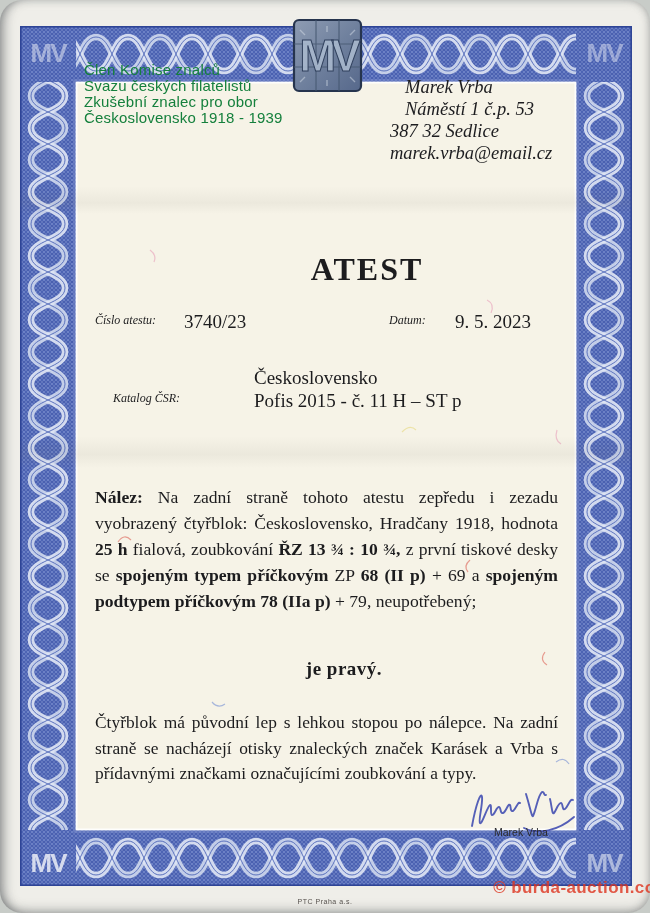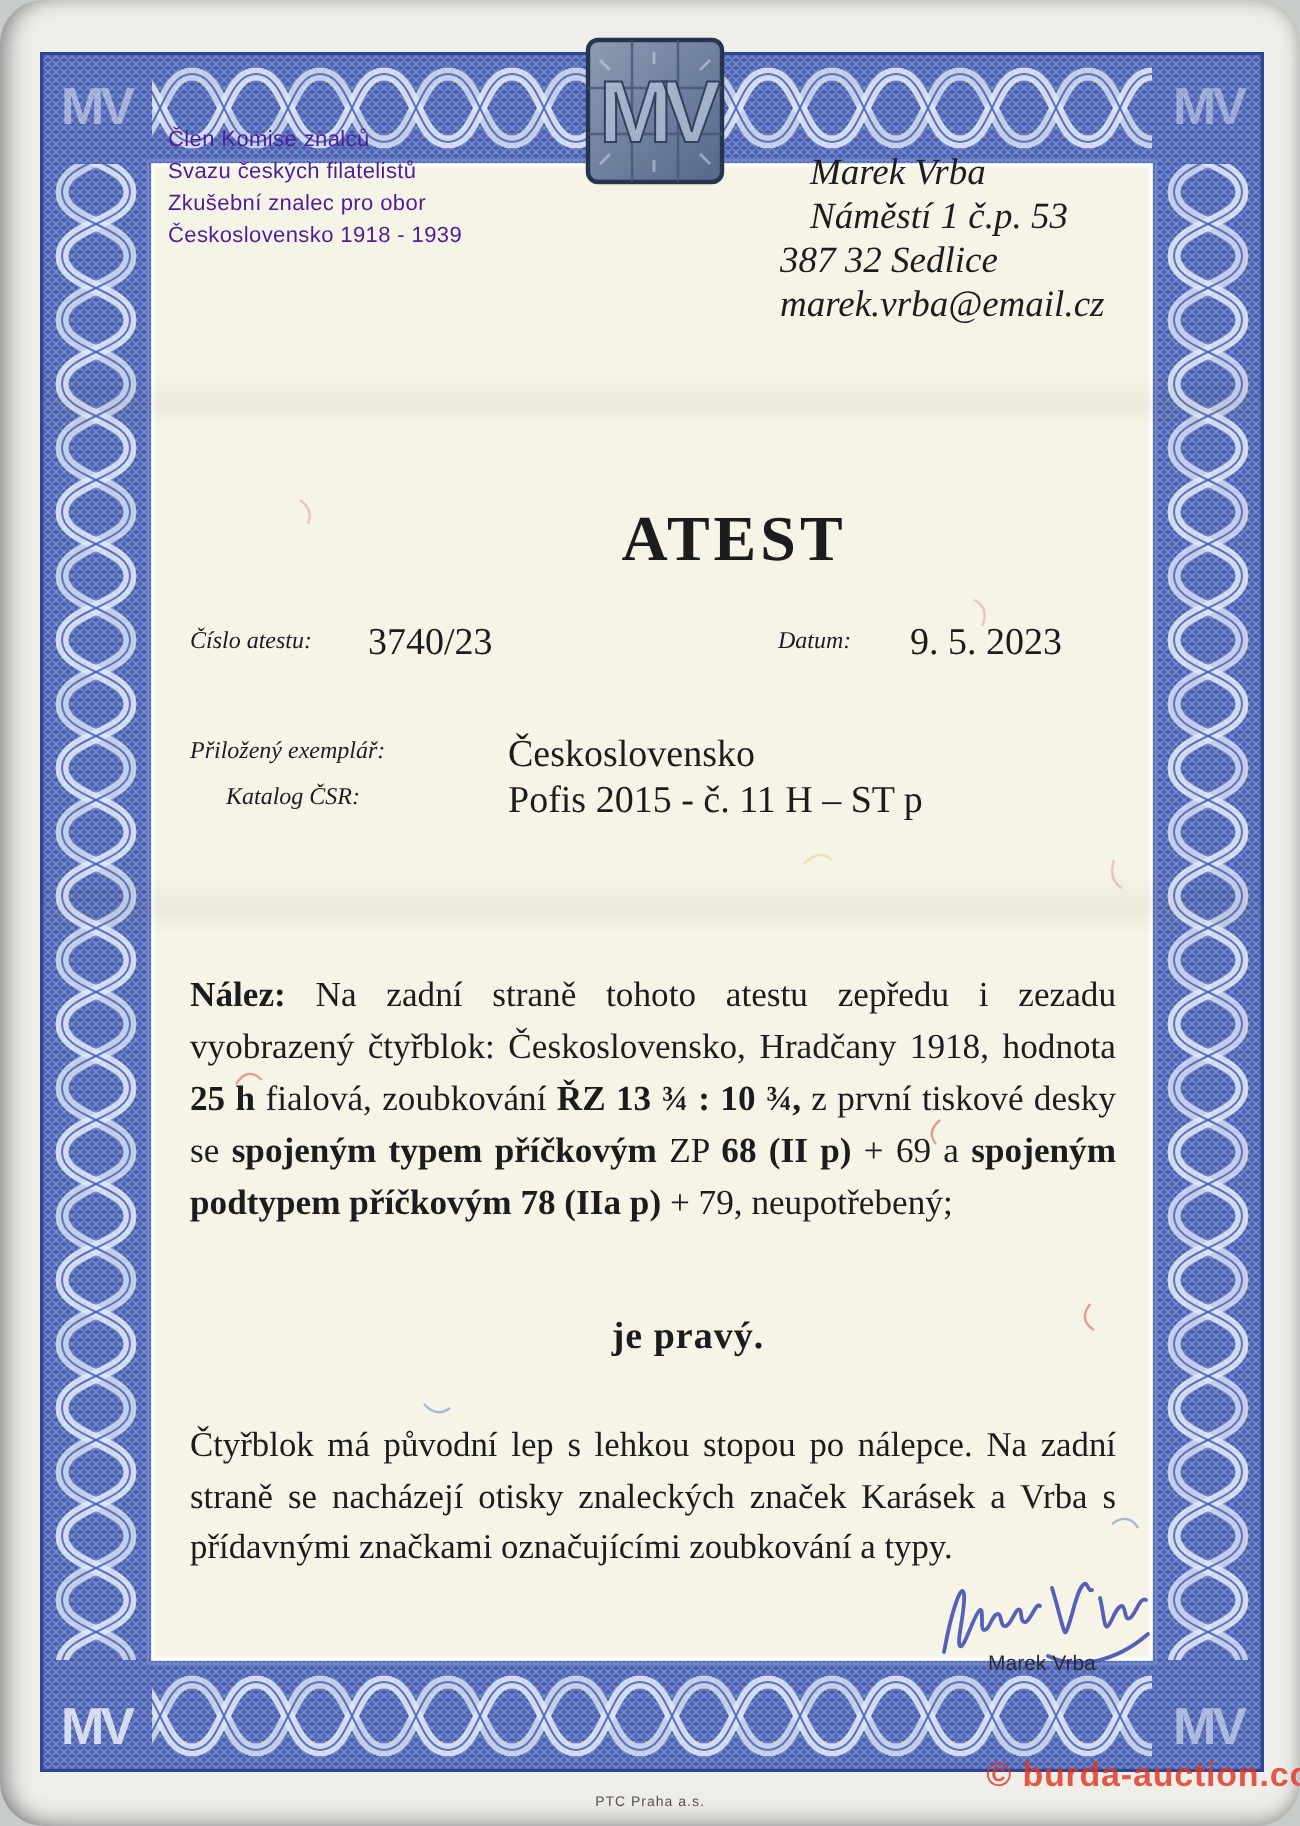--- a/index.html
+++ b/index.html
@@ -8,22 +8,22 @@
     background:#efeee9;
     font-family:"Liberation Serif",serif;color:#1c1c1e;
     box-shadow:inset 10px 0 12px -7px rgba(55,60,65,.55),
                inset -7px 0 9px -6px rgba(110,115,115,.45),
                inset 0 -9px 11px -7px rgba(95,100,100,.5),
                inset 0 7px 9px -6px rgba(140,145,145,.4);
     border-radius:22px;
   }
   .art{position:absolute;inset:0;z-index:0;}
   .layer{position:absolute;z-index:2;margin:0;}
-  .credentials{left:84px;top:62px;color:#4c1d95;font-family:"Liberation Sans",sans-serif;
-    font-size:11px;line-height:16px;font-weight:500;letter-spacing:.2px;}
+  .credentials{left:84px;top:62px;color:#15803d;font-family:"Liberation Sans",sans-serif;
+    font-size:15px;line-height:16px;font-weight:500;letter-spacing:.2px;}
   .address{left:390px;top:76px;font-style:italic;font-size:18.5px;line-height:22px;color:#1d1d20;}
   .address .ind{margin-left:15px;}
   .doc-title{left:76px;width:582px;top:251px;text-align:center;font-weight:bold;
     font-size:32px;letter-spacing:2px;}
   .lab{font-style:italic;font-size:12px;}
   .val{font-size:19px;}
   .finding{left:95px;top:484px;width:463px;text-align:justify;font-size:17.6px;line-height:26px;}
   .verdict{left:76px;width:536px;top:658px;text-align:center;font-weight:bold;
     font-size:19px;letter-spacing:.5px;}
   .note{left:95px;top:710px;width:463px;text-align:justify;font-size:17.4px;line-height:25.5px;}
@@ -146,21 +146,20 @@
     <div>marek.vrba@email.cz</div>
   </div>
 
   <h1 class="layer doc-title">ATEST</h1>
 
   <span class="layer lab" style="left:95px;top:313px">Číslo atestu:</span>
   <span class="layer val" style="left:184px;top:311px">3740/23</span>
   <span class="layer lab" style="left:389px;top:313px">Datum:</span>
   <span class="layer val" style="left:455px;top:311px">9. 5. 2023</span>
 
-  <span class="layer lab" style="left:95px;top:368px">Přiložený exemplář:</span>
   <span class="layer val" style="left:254px;top:367px">Československo</span>
   <span class="layer lab" style="left:113px;top:391px">Katalog ČSR:</span>
   <span class="layer val" style="left:254px;top:390px">Pofis 2015 - č. 11 H – ST p</span>
 
   <p class="layer finding"><b>Nález:</b><span> Na zadní straně tohoto atestu zepředu i zezadu vyobrazený čtyřblok: Československo, Hradčany 1918, hodnota </span><b>25 h</b><span> fialová, zoubkování </span><b>ŘZ 13 ¾ : 10 ¾,</b><span> z první tiskové desky se </span><b>spojeným typem příčkovým</b><span> ZP </span><b>68 (II p)</b><span> + 69 a </span><b>spojeným podtypem příčkovým 78 (IIa p)</b><span> + 79, neupotřebený;</span></p>
 
   <p class="layer verdict">je pravý.</p>
 
   <p class="layer note">Čtyřblok má původní lep s lehkou stopou po nálepce. Na zadní straně se nacházejí otisky znaleckých značek Karásek a Vrba s přídavnými značkami označujícími zoubkování a typy.</p>
 

